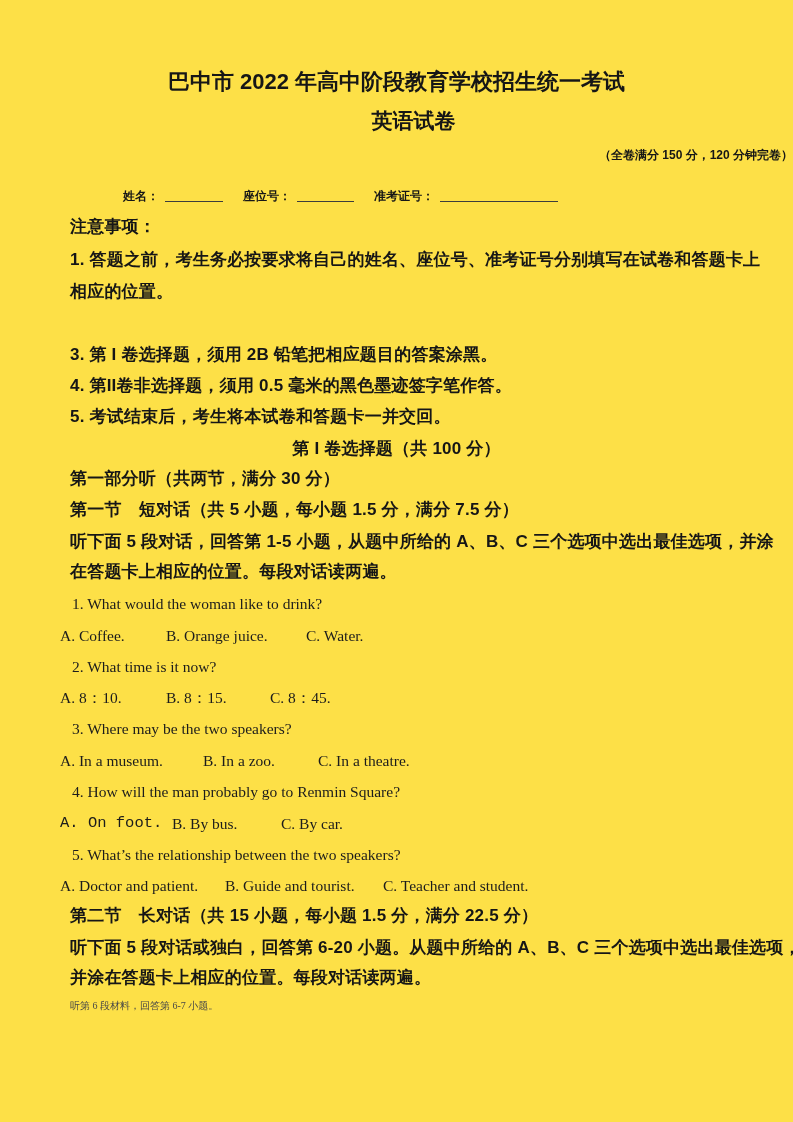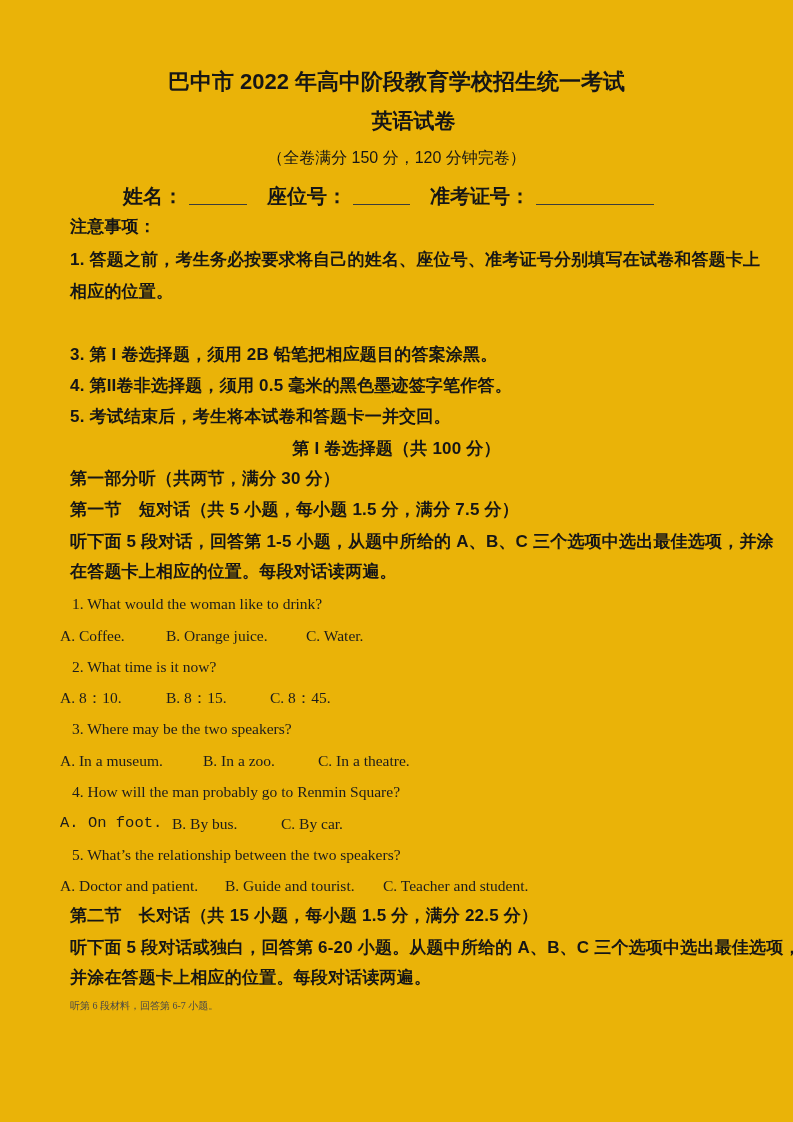--- a/index.html
+++ b/index.html
@@ -3,28 +3,28 @@
 <meta charset="utf-8">
 <style>
   html, body { margin: 0; padding: 0; }
   body {
     width: 793px; height: 1122px;
     background: #ffffff;
     color: #161616;
     font-family: "Liberation Sans", "DejaVu Sans", sans-serif;
     overflow: hidden;
   }
-  .page { position: relative; width: 793px; height: 1122px; background: #eab308; }
+  .page { position: relative; width: 793px; height: 1122px; background: #fde047; }
   .line { position: absolute; white-space: nowrap; line-height: 1.25; }
   .center { left: 0; width: 793px; text-align: center; }
   .zh-b { font-weight: bold; font-family: "Liberation Sans", "DejaVu Sans", sans-serif; font-size: 17px; letter-spacing: 0.2px; }
   .title1 { font-size: 22px; font-weight: bold; }
   .title2 { font-size: 21px; font-weight: bold; padding-left: 17px; }
-  .score  { font-size: 16px; font-weight: normal; }
-  .form-line { font-size: 20px; font-weight: bold; }
+  .score  { font-size: 12px; font-weight: bold; text-align: right; }
+  .form-line { font-size: 12px; font-weight: bold; }
   .en { font-family: "Liberation Serif", "DejaVu Serif", serif; font-size: 15.5px; font-weight: normal; color: #1c1c1c; }
   .muted { font-family: "Liberation Serif", "DejaVu Serif", serif; font-size: 10px; color: #474747; font-weight: normal; }
   .blank { display: inline-block; border-bottom: 1.5px solid #3c3c3c; height: 15px; transform: translateY(2px); }
   .blank-name { width: 58px; margin: 0 20px 0 6px; }
   .blank-seat { width: 57px; margin: 0 20px 0 6px; }
   .blank-adm  { width: 118px; margin: 0 0 0 6px; }
   .opts { left: 60px; display: flex; }
   .opts span { display: inline-block; white-space: nowrap; }
   .q1 .oA { width: 106px; } .q1 .oB { width: 140px; }
   .q2 .oA { width: 106px; } .q2 .oB { width: 104px; }

